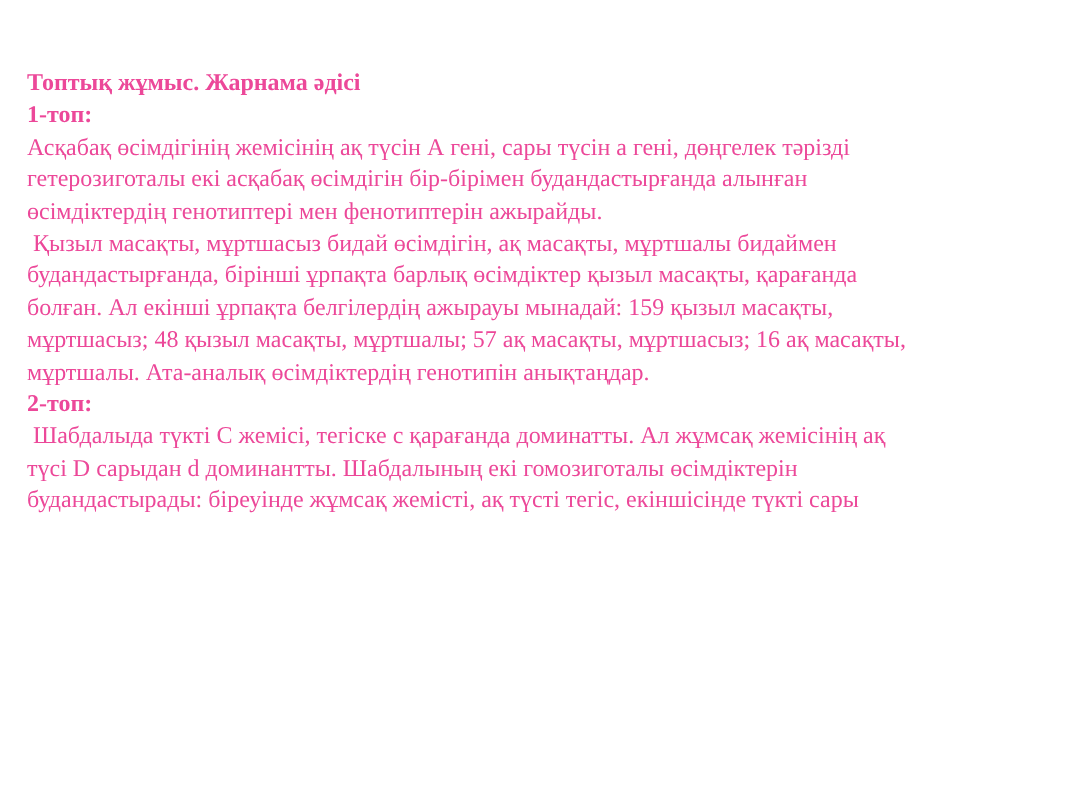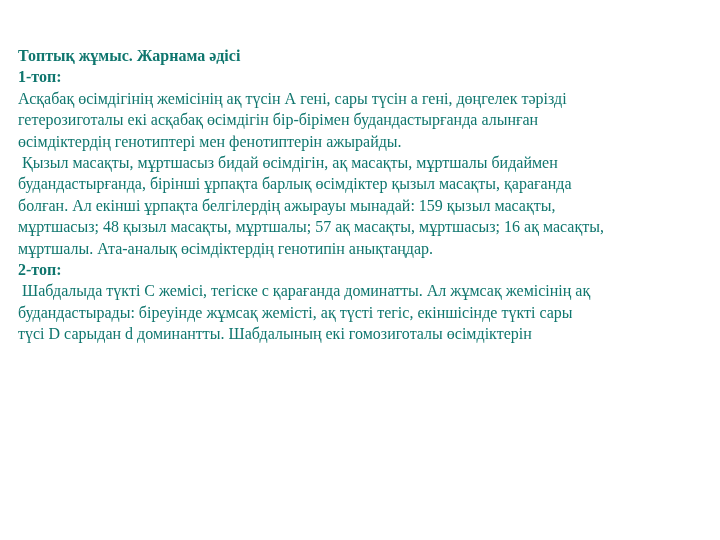--- a/index.html
+++ b/index.html
@@ -13,21 +13,21 @@
     height: 540px;
     background: #ffffff;
     overflow: hidden;
     font-family: "Liberation Serif", "DejaVu Serif", serif;
   }
   .text-block {
     position: absolute;
     left: 18px;
     top: 45px;
     width: 692px;
-    color: #0f766e;
+    color: #ec4899;
     font-size: 16px;
     line-height: 21.4px;
   }
   .line {
     white-space: pre-wrap;
     min-height: 21.4px;
   }
   .bold {
     font-weight: bold;
   }
@@ -51,18 +51,18 @@
     <div class="line">өсімдіктердің генотиптері мен фенотиптерін ажырайды.</div>
 
     <div class="line"> Қызыл масақты, мұртшасыз бидай өсімдігін, ақ масақты, мұртшалы бидаймен</div>
     <div class="line">будандастырғанда, бірінші ұрпақта барлық өсімдіктер қызыл масақты, қарағанда</div>
     <div class="line">болған. Ал екінші ұрпақта белгілердің ажырауы мынадай: 159 қызыл масақты,</div>
     <div class="line">мұртшасыз; 48 қызыл масақты, мұртшалы; 57 ақ масақты, мұртшасыз; 16 ақ масақты,</div>
     <div class="line">мұртшалы. Ата-аналық өсімдіктердің генотипін анықтаңдар.</div>
 
     <div class="line bold">2-топ:</div>
     <div class="line"> Шабдалыда түкті С жемісі, тегіске с қарағанда доминатты. Ал жұмсақ жемісінің ақ</div>
+    <div class="line">түсі D сарыдан d доминантты. Шабдалының екі гомозиготалы өсімдіктерін</div>
     <div class="line">будандастырады: біреуінде жұмсақ жемісті, ақ түсті тегіс, екіншісінде түкті сары</div>
-    <div class="line">түсі D сарыдан d доминантты. Шабдалының екі гомозиготалы өсімдіктерін</div>
 
 
   </div>
 </div>
 
 </body></html>

